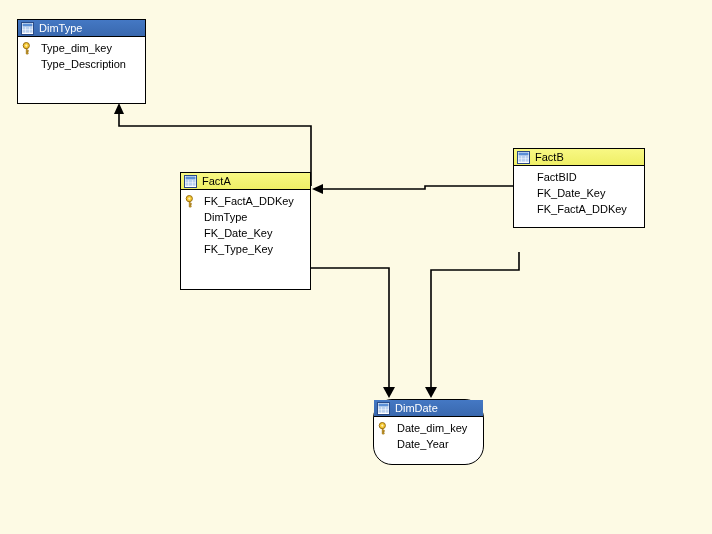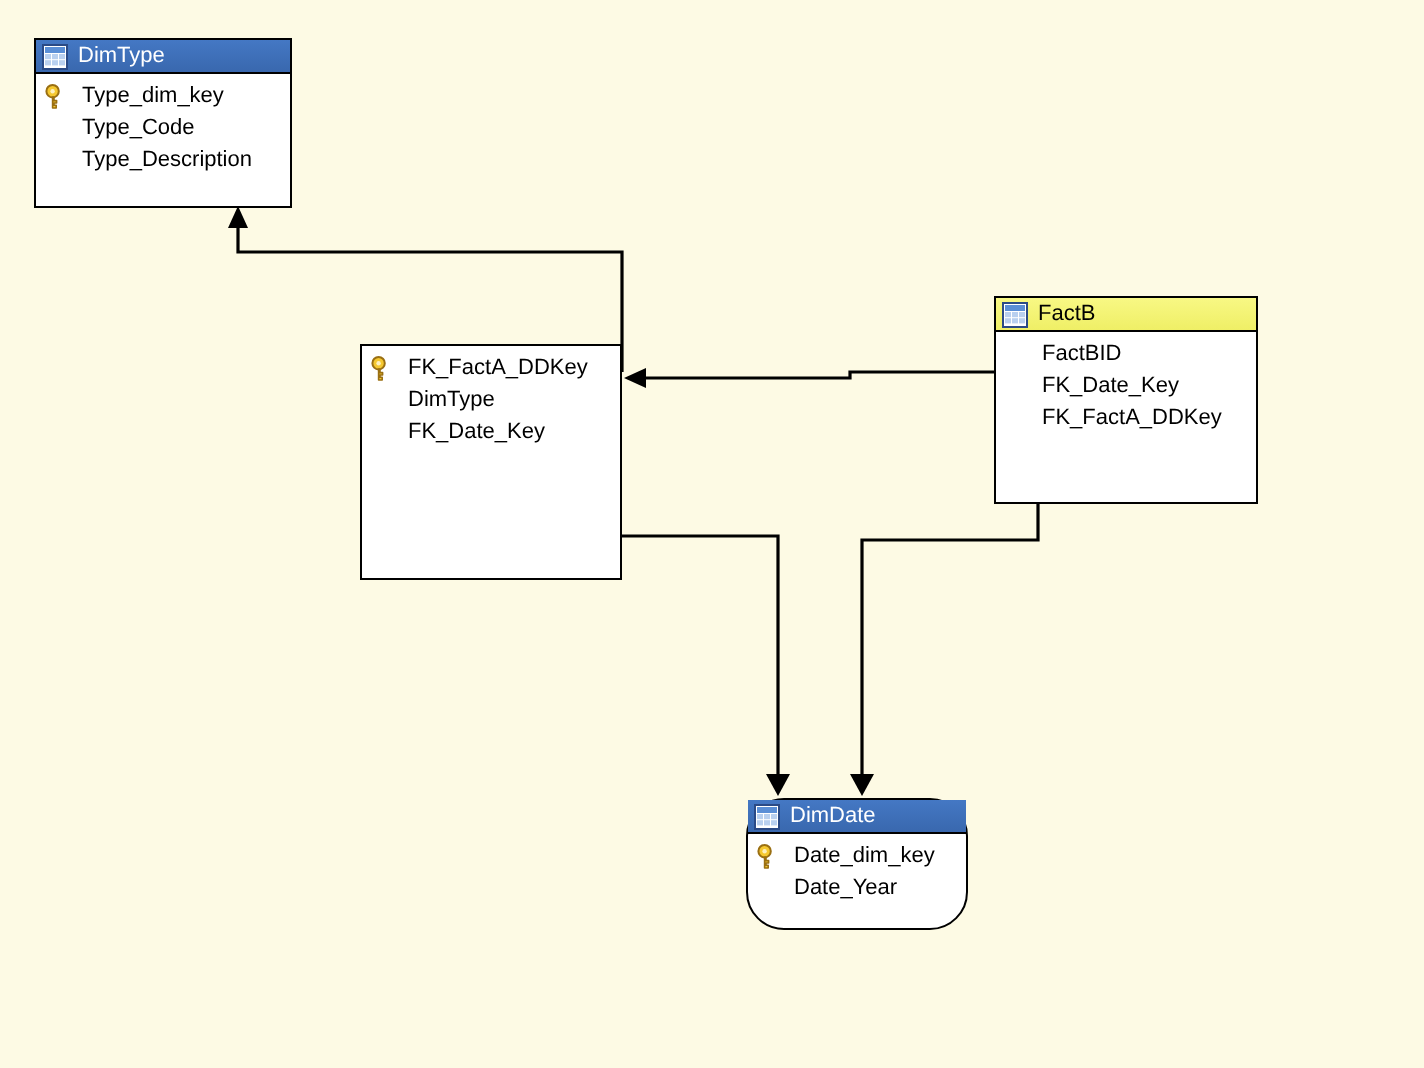--- a/index.html
+++ b/index.html
@@ -137,31 +137,40 @@
                 <circle cx="4.3" cy="3.6" r="1.1" fill="#fdf0c0"></circle>
                 <path d="M4.3 6.5 L4.3 12 L6.1 12 L6.1 10.6 L5.0 10.6 L5.0 9.5 L6.3 9.5 L6.3 8.3 L5.0 8.3 L5.0 6.5 Z" fill="#f5c830" stroke="#9a6f12" stroke-width="0.8" stroke-linejoin="round"></path>
               </svg>
             </span>
             <span class="col-name">Type_dim_key</span>
           </div>
           <div class="col-row">
             <span class="col-icon empty">
               <svg class="icon-box" viewBox="0 0 13 13" xmlns="http://www.w3.org/2000/svg"></svg>
             </span>
-            <span class="col-name">Type_Code</span>
-          </div>
-          <div class="col-row">
-            <span class="col-icon empty">
-              <svg class="icon-box" viewBox="0 0 13 13" xmlns="http://www.w3.org/2000/svg"></svg>
-            </span>
             <span class="col-name">Type_Description</span>
           </div>
         </div>
       </div>
       <div class="table-node" style="left: 180px; top: 172px; width: 131px; height: 118px;">
+        <div class="tbl-header yellow">
+          <span style="display: flex;">
+            <svg class="icon-box" viewBox="0 0 13 13" xmlns="http://www.w3.org/2000/svg">
+              <rect x="0.5" y="0.5" width="12" height="12" fill="#ffffff" stroke="#2a4a86" stroke-width="1"></rect>
+              <rect x="1.5" y="1.5" width="10" height="3" fill="#5b8fd6"></rect>
+              <rect x="1.5" y="5" width="3" height="2.6" fill="#b9d0ef"></rect>
+              <rect x="5" y="5" width="3" height="2.6" fill="#b9d0ef"></rect>
+              <rect x="8.5" y="5" width="3" height="2.6" fill="#b9d0ef"></rect>
+              <rect x="1.5" y="8.1" width="3" height="2.6" fill="#b9d0ef"></rect>
+              <rect x="5" y="8.1" width="3" height="2.6" fill="#b9d0ef"></rect>
+              <rect x="8.5" y="8.1" width="3" height="2.6" fill="#b9d0ef"></rect>
+            </svg>
+          </span>
+          <span class="tbl-title">FactA</span>
+        </div>
         <div class="tbl-body">
           <div class="col-row">
             <span class="col-icon">
               <svg class="icon-box" viewBox="0 0 13 13" xmlns="http://www.w3.org/2000/svg">
                 <circle cx="4.3" cy="3.6" r="3.1" fill="#f5c830" stroke="#9a6f12" stroke-width="1"></circle>
                 <circle cx="4.3" cy="3.6" r="1.1" fill="#fdf0c0"></circle>
                 <path d="M4.3 6.5 L4.3 12 L6.1 12 L6.1 10.6 L5.0 10.6 L5.0 9.5 L6.3 9.5 L6.3 8.3 L5.0 8.3 L5.0 6.5 Z" fill="#f5c830" stroke="#9a6f12" stroke-width="0.8" stroke-linejoin="round"></path>
               </svg>
             </span>
             <span class="col-name">FK_FactA_DDKey</span>
@@ -171,23 +180,29 @@
               <svg class="icon-box" viewBox="0 0 13 13" xmlns="http://www.w3.org/2000/svg"></svg>
             </span>
             <span class="col-name">DimType</span>
           </div>
           <div class="col-row">
             <span class="col-icon empty">
               <svg class="icon-box" viewBox="0 0 13 13" xmlns="http://www.w3.org/2000/svg"></svg>
             </span>
             <span class="col-name">FK_Date_Key</span>
           </div>
-        </div>
-      </div>
-      <div class="table-node" style="left: 497px; top: 148px; width: 132px; height: 104px;">
+          <div class="col-row">
+            <span class="col-icon empty">
+              <svg class="icon-box" viewBox="0 0 13 13" xmlns="http://www.w3.org/2000/svg"></svg>
+            </span>
+            <span class="col-name">FK_Type_Key</span>
+          </div>
+        </div>
+      </div>
+      <div class="table-node" style="left: 513px; top: 148px; width: 132px; height: 80px;">
         <div class="tbl-header yellow">
           <span style="display: flex;">
             <svg class="icon-box" viewBox="0 0 13 13" xmlns="http://www.w3.org/2000/svg">
               <rect x="0.5" y="0.5" width="12" height="12" fill="#ffffff" stroke="#2a4a86" stroke-width="1"></rect>
               <rect x="1.5" y="1.5" width="10" height="3" fill="#5b8fd6"></rect>
               <rect x="1.5" y="5" width="3" height="2.6" fill="#b9d0ef"></rect>
               <rect x="5" y="5" width="3" height="2.6" fill="#b9d0ef"></rect>
               <rect x="8.5" y="5" width="3" height="2.6" fill="#b9d0ef"></rect>
               <rect x="1.5" y="8.1" width="3" height="2.6" fill="#b9d0ef"></rect>
               <rect x="5" y="8.1" width="3" height="2.6" fill="#b9d0ef"></rect>

